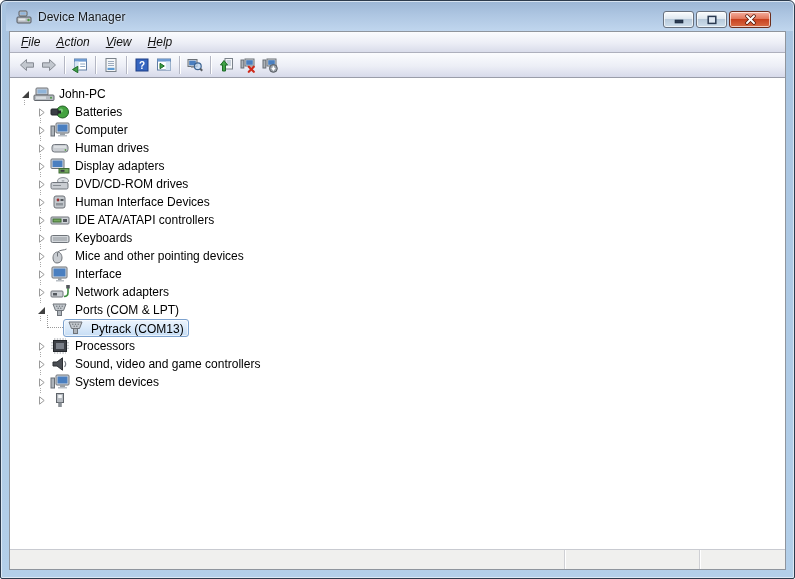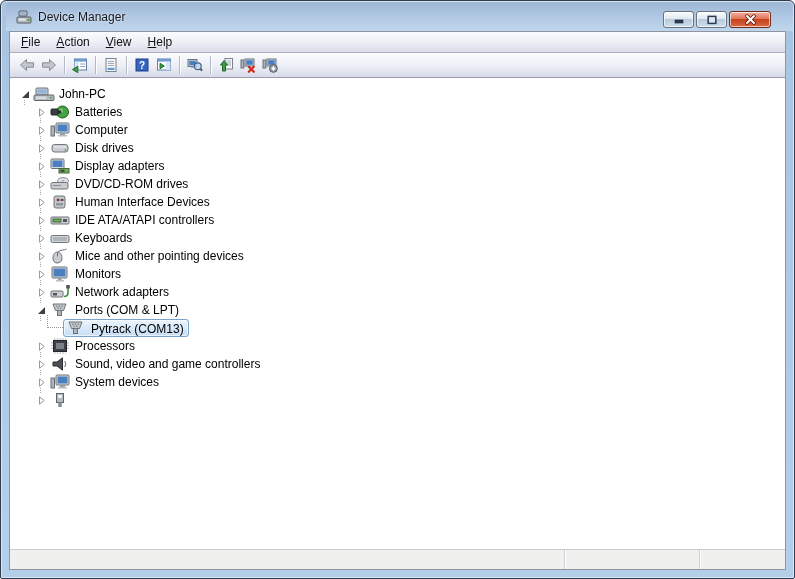--- a/index.html
+++ b/index.html
@@ -43,21 +43,21 @@
     background: #fff; border: 1px solid #8f959d;
     display: flex; flex-direction: column;
   }
 
   .menubar {
     height: 21px; flex: none;
     background: linear-gradient(180deg, #fbfcfe 0%, #ecEEf6 55%, #d9dcea 100%);
     background: linear-gradient(180deg, #fbfcfe 0%, #eceef6 55%, #d9dcea 100%);
     border-bottom: 1px solid #aeb0bd;
     display: flex; align-items: center; padding-left: 3px;
-    font-size: 12px; color: #111;
+    font-size: 12px; color: #111; font-style: italic;
   }
   .menu-item { padding: 2px 8px; }
 
   .toolbar {
     height: 25px; flex: none;
     background: linear-gradient(180deg, #fbfcfe 0%, #eceef6 55%, #d7daea 100%);
     border-bottom: 1px solid #9a9da9;
     display: flex; align-items: center; padding-left: 6px;
   }
   .tb-btn { width: 22px; height: 22px; display: flex; align-items: center; justify-content: center; border-radius: 2px; }
@@ -339,21 +339,21 @@
           </span>
           <div class="stub" style="left: 24px;"></div>
           <span class="row-inner">
             <span class="tree-icon">
               <svg width="20" height="16" viewBox="0 0 20 16">
                 <rect x="2" y="4.5" width="16" height="7.5" rx="2.5" fill="#c9cdd2" stroke="#71767d"></rect>
                 <line x1="4" y1="7" x2="16" y2="7" stroke="#eef1f3"></line>
                 <circle cx="15.5" cy="10" r="0.9" fill="#5d9e4f"></circle>
               </svg>
             </span>
-            <span class="tree-label">Disk drives</span>
+            <span class="tree-label">Human drives</span>
           </span>
         </div>
         <div class="tree-row">
           <span class="spacer" style="width: 19px;"></span>
           <span class="expander">
             <svg width="9" height="9" viewBox="0 0 9 9">
               <polygon points="2.5,0.8 7.2,4.5 2.5,8.2" fill="#ffffff" stroke="#9a9a9a"></polygon>
             </svg>
           </span>
           <div class="stub" style="left: 24px;"></div>
@@ -478,21 +478,21 @@
           <div class="stub" style="left: 24px;"></div>
           <span class="row-inner">
             <span class="tree-icon">
               <svg width="20" height="16" viewBox="0 0 20 16">
                 <rect x="2" y="1" width="15" height="11" rx="1" fill="#d6dadf" stroke="#6b7077"></rect>
                 <rect x="3.5" y="2.5" width="12" height="8" fill="#4a7fc0"></rect>
                 <rect x="8" y="12" width="3.5" height="2" fill="#9aa0a6"></rect>
                 <rect x="6" y="14" width="8" height="1.5" fill="#b9bfc5"></rect>
               </svg>
             </span>
-            <span class="tree-label">Monitors</span>
+            <span class="tree-label">Interface</span>
           </span>
         </div>
         <div class="tree-row">
           <span class="spacer" style="width: 19px;"></span>
           <span class="expander">
             <svg width="9" height="9" viewBox="0 0 9 9">
               <polygon points="2.5,0.8 7.2,4.5 2.5,8.2" fill="#ffffff" stroke="#9a9a9a"></polygon>
             </svg>
           </span>
           <div class="stub" style="left: 24px;"></div>

